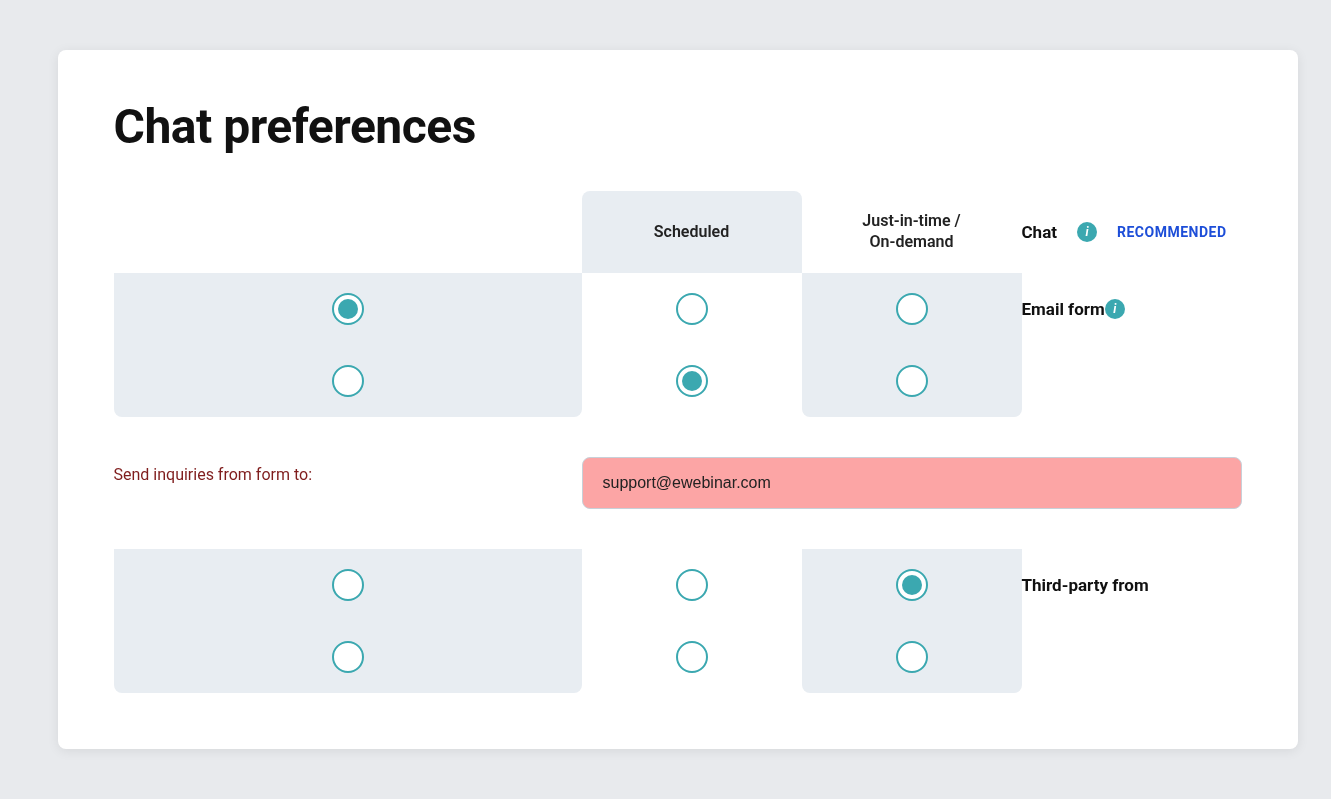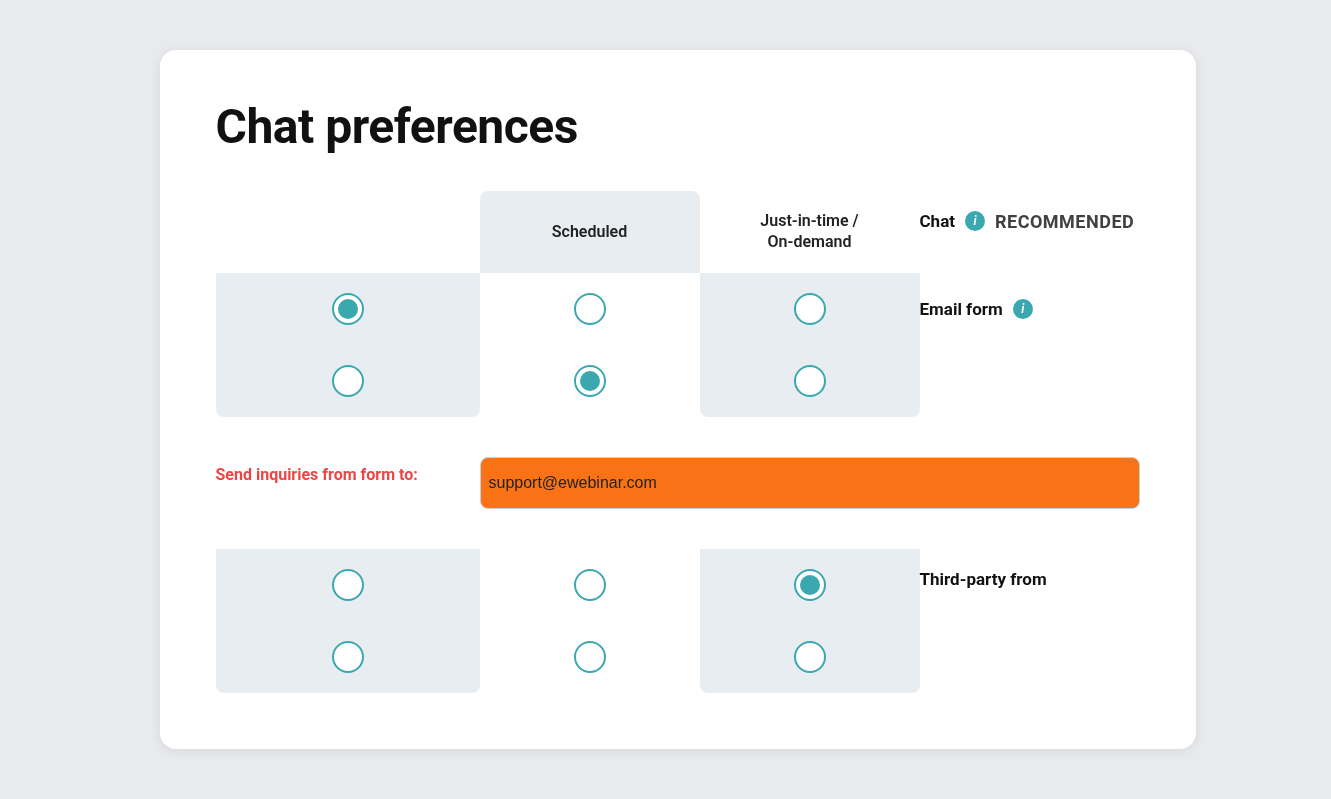--- a/index.html
+++ b/index.html
@@ -8,23 +8,23 @@
       background: #e8eaed;
       display: flex;
       align-items: center;
       justify-content: center;
       min-height: 100vh;
       font-family: -apple-system, BlinkMacSystemFont, 'Segoe UI', Roboto, Helvetica, Arial, sans-serif;
     }
 
     .card {
       background: #ffffff;
-      border-radius: 16px;
+      border-radius: 8px;
       padding: 48px 56px 56px 56px;
-      width: 1036px;
+      width: 1240px;
       max-width: 98vw;
       box-shadow: 0 2px 12px rgba(0,0,0,0.08);
       margin-left: 24px;
     }
 
     .page-title {
       font-size: 48px;
       font-weight: 700;
       color: #111111;
       margin-bottom: 36px;
@@ -57,48 +57,48 @@
       border-radius: 8px 8px 0 0;
     }
 
     .col-label-empty {
       
     }
 
     
     .row-label {
       display: flex;
-      align-items: flex-start;
+      align-items: center;
       padding: 20px 0;
       font-size: 17px;
       font-weight: 700;
       color: #111;
-      gap: 10px;
+      gap: 20px;
     }
 
     .info-icon {
       display: inline-flex;
       align-items: center;
       justify-content: center;
       width: 20px;
       height: 20px;
       border-radius: 50%;
       background: #3ba8b0;
       color: white;
       font-size: 12px;
       font-weight: 700;
       font-style: italic;
       flex-shrink: 0;
       cursor: pointer;
     }
 
     .recommended-badge {
-      font-size: 18px;
-      font-weight: 700;
-      color: #404040;
+      font-size: 14px;
+      font-weight: 700;
+      color: #1d4ed8;
       letter-spacing: 0.5px;
     }
 
     .radio-cell {
       display: flex;
       align-items: center;
       justify-content: center;
       padding: 20px 16px;
     }
 
@@ -139,45 +139,43 @@
     }
 
     
     .email-row-label {
       font-weight: 700;
       font-size: 17px;
       color: #111;
       padding: 20px 0;
       display: flex;
       align-items: center;
-      gap: 10px;
     }
 
     
     .shaded-bottom {
       border-radius: 0 0 8px 8px;
     }
 
     .email-label {
       font-size: 16px;
-      color: #ef4444;
+      color: #7f1d1d;
       padding: 16px 0;
       grid-column: 1;
-      font-weight: bold;
     }
 
     .email-input {
       width: 100%;
-      padding: 16px 8px;
+      padding: 16px 20px;
       font-size: 16px;
       border: 1.5px solid #c8d0d8;
       border-radius: 8px;
       outline: none;
       color: #222;
-      background: #f97316;
+      background: #fca5a5;
     }
   </style>
 </head>
 <body>
 
 <div class="card">
   <h1 class="page-title">Chat preferences</h1>
 
   <div class="prefs-grid">
 

